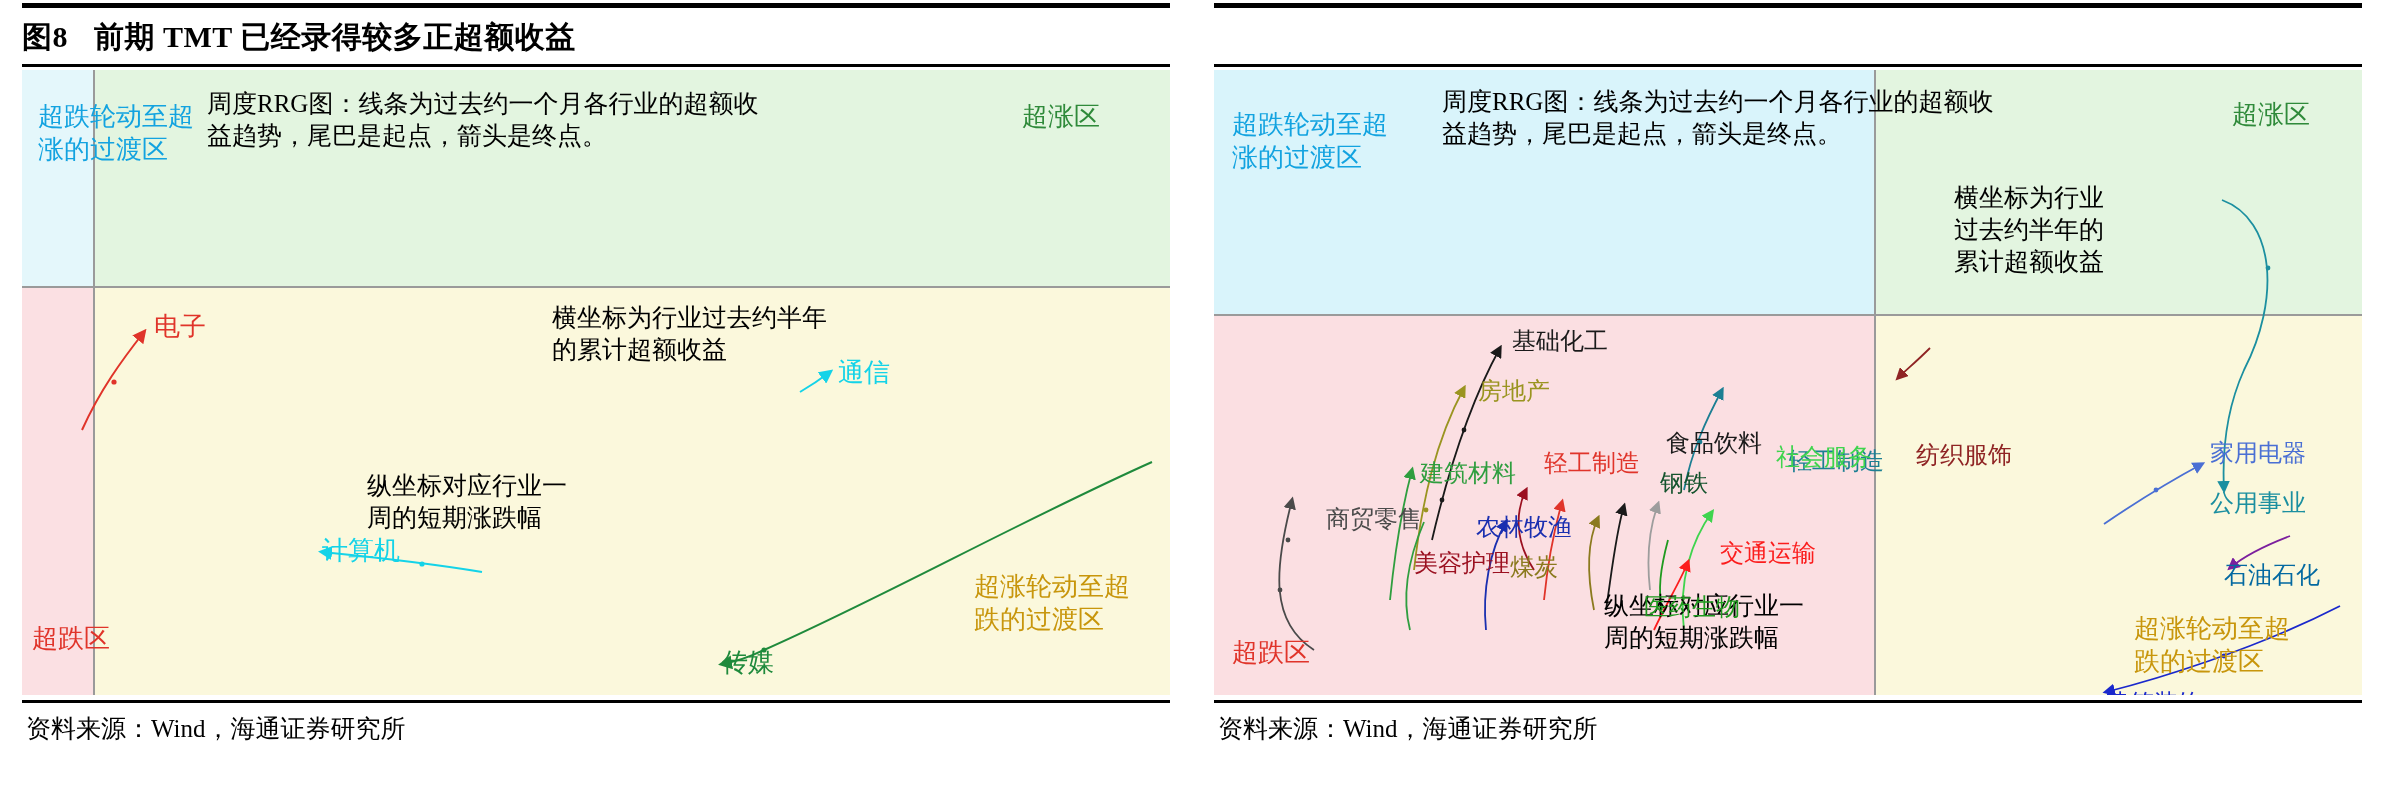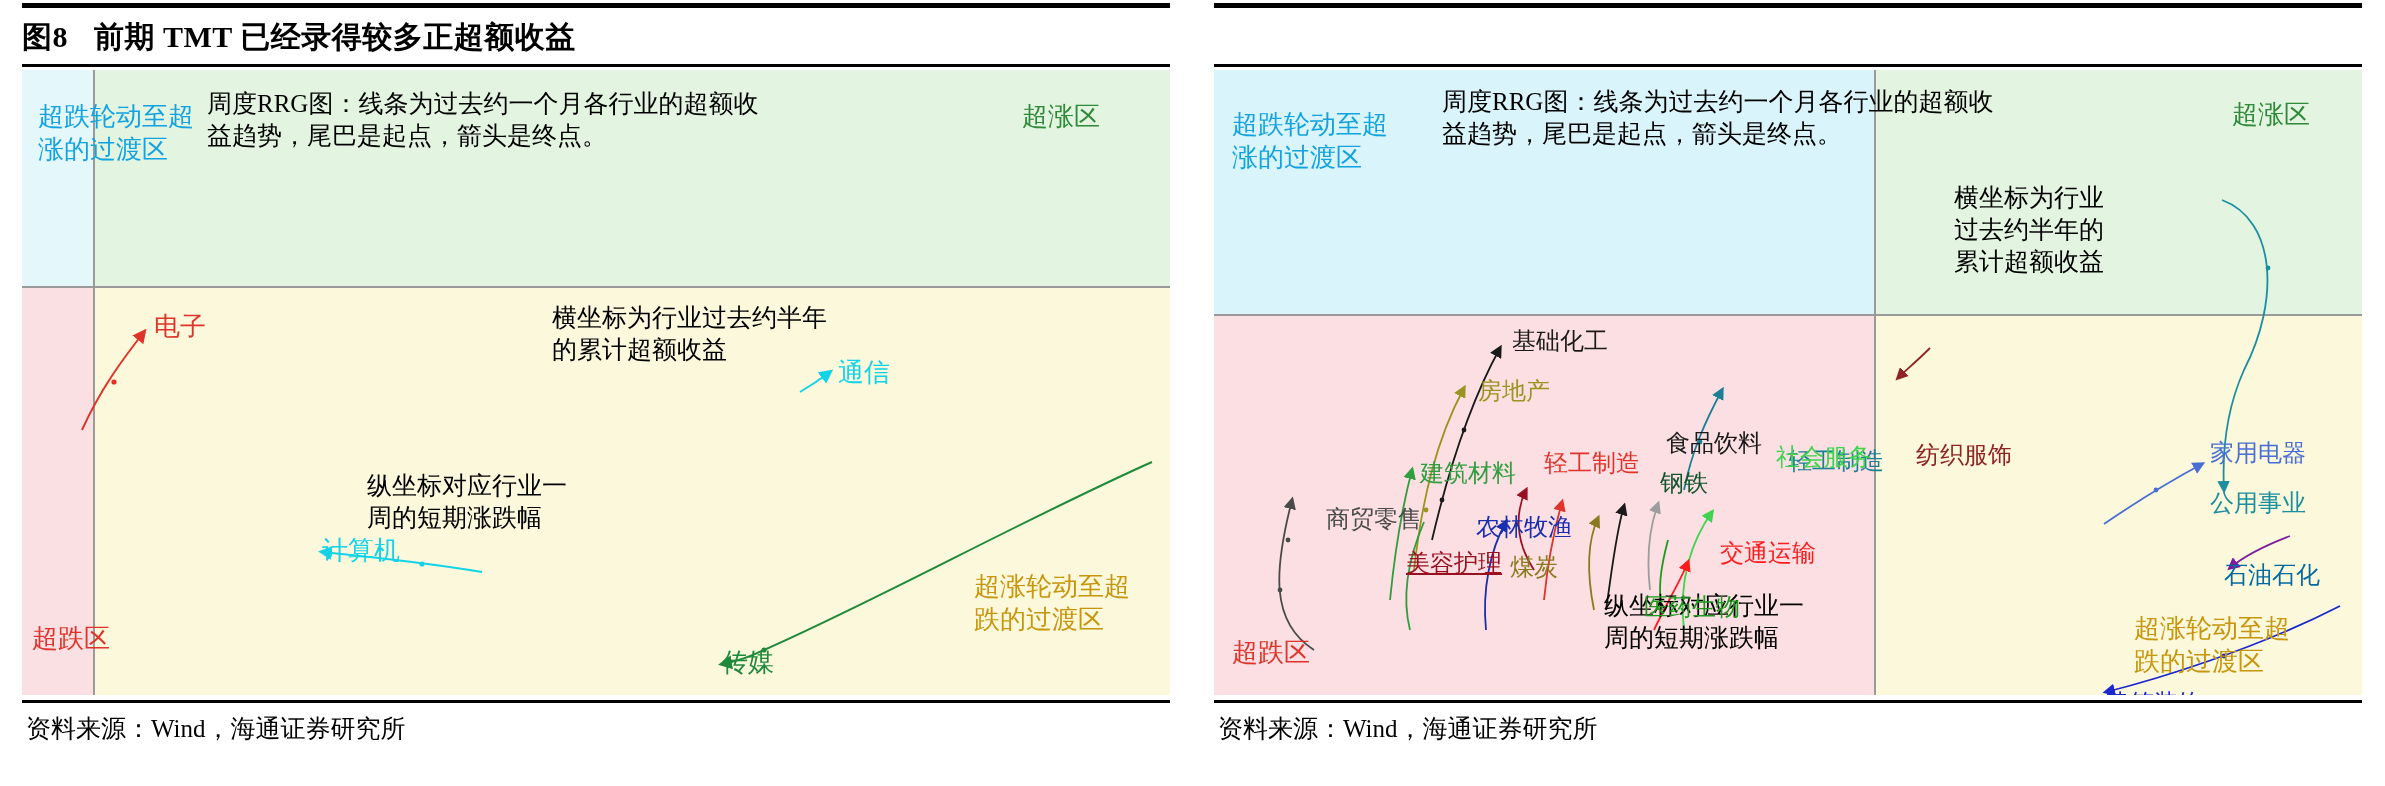--- a/index.html
+++ b/index.html
@@ -262,21 +262,21 @@
 
       <div class="lbl ind" style="left:298px;top:256px;color:#1a1a1a;">基础化工</div>
       <div class="lbl ind" style="left:256px;top:306px;color:#9a9420;margin-left:8px;">房地产</div>
       <div class="lbl ind" style="left:206px;top:388px;color:#2f9e3f;text-align:center;">建筑材料</div>
       <div class="lbl ind" style="left:330px;top:378px;color:#e0342a;">轻工制造</div>
       <div class="lbl ind" style="left:452px;top:358px;color:#1a1a1a;">食品饮料</div>
       <div class="lbl ind" style="left:574px;top:340px;color:#1c7f93;margin-top:36px;">轻工制造</div>
       <div class="lbl ind" style="left:562px;top:372px;color:#3fd44e;">社会服务</div>
       <div class="lbl ind" style="left:446px;top:398px;color:#14532d;">钢铁</div>
       <div class="lbl ind" style="left:112px;top:434px;color:#4a4a4a;">商贸零售</div>
-      <div class="lbl ind" style="left:192px;top:478px;color:#9b1020;text-decoration:underline;">美容护理</div>
+      <div class="lbl ind" style="left:200px;top:478px;color:#9b1020;">美容护理</div>
       <div class="lbl ind" style="left:262px;top:442px;color:#1a2fb0;">农林牧渔</div>
       <div class="lbl ind" style="left:296px;top:482px;color:#8b7a1e;">煤炭</div>
       <div class="lbl ind" style="left:506px;top:468px;color:#fb1d1d;">交通运输</div>
       <div class="lbl ind" style="left:430px;top:522px;color:#1f9a1f;">医药生物</div>
       <div class="lbl ind" style="left:702px;top:370px;color:#8f2424;">纺织服饰</div>
       <div class="lbl ind" style="left:996px;top:368px;color:#4a6fd4;">家用电器</div>
       <div class="lbl ind" style="left:996px;top:418px;color:#1b8fa0;">公用事业</div>
       <div class="lbl ind" style="left:1010px;top:490px;color:#0369a1;">石油石化</div>
       <div class="lbl ind" style="left:892px;top:606px;color:#1a28cc;margin-top:12px;">建筑装饰</div>
     </div>

